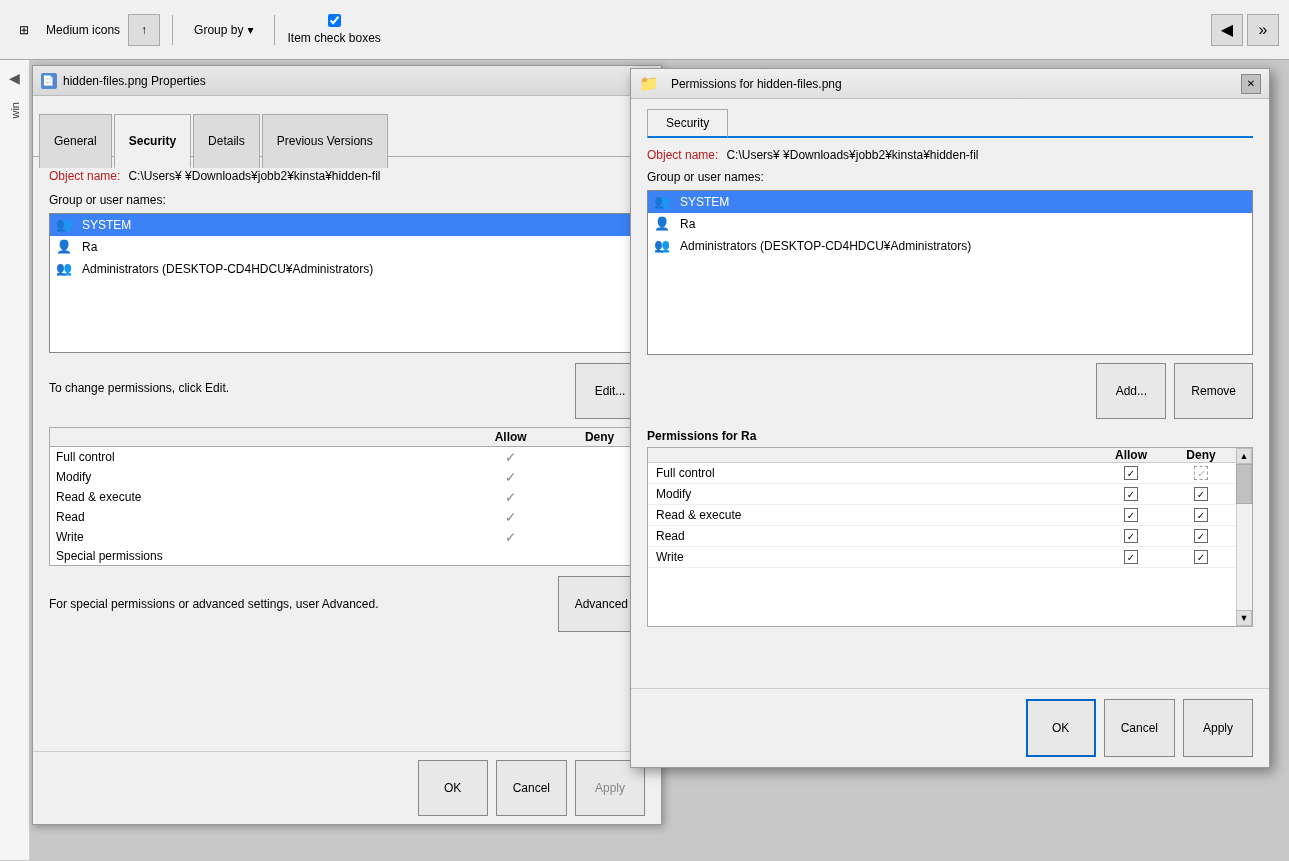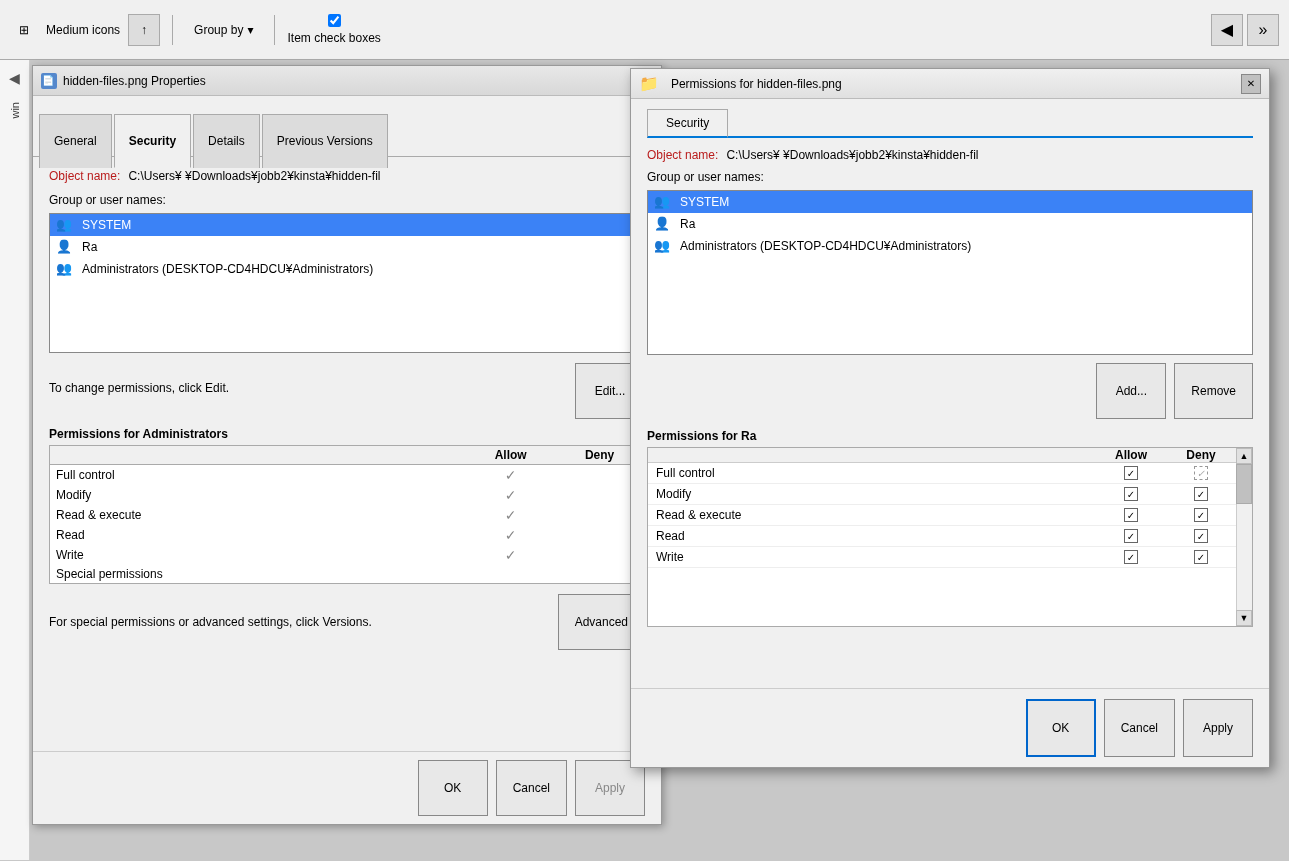--- a/index.html
+++ b/index.html
@@ -474,21 +474,20 @@
         <span class="icon-users"></span>
         <span>Administrators (DESKTOP-CD4HDCU¥Administrators)</span>
       </div>
     </div>
 
     <div style="display:flex; justify-content:space-between; align-items:center; margin-bottom:8px;">
       <span class="info-text">To change permissions, click Edit.</span>
       <button class="btn">Edit...</button>
     </div>
 
-    <div class="permissions-header">Permissions for Administrators</div>
 
     <table class="perm-table">
       <thead>
         <tr>
           <th style="text-align:left; width:70%;"></th>
           <th class="col-allow">Allow</th>
           <th class="col-deny">Deny</th>
         </tr>
       </thead>
       <tbody>
@@ -519,21 +518,21 @@
         </tr>
         <tr>
           <td>Special permissions</td>
           <td class="col-allow"></td>
           <td class="col-deny"></td>
         </tr>
       </tbody>
     </table>
 
     <div class="advanced-row">
-      <span class="advanced-text">For special permissions or advanced settings, click Versions.</span>
+      <span class="advanced-text">For special permissions or advanced settings, user Advanced.</span>
       <button class="btn">Advanced</button>
     </div>
   </div>
 
   <div class="dialog-footer">
     <button class="btn">OK</button>
     <button class="btn">Cancel</button>
     <button class="btn" style="color:#888;">Apply</button>
   </div>
 </div>

